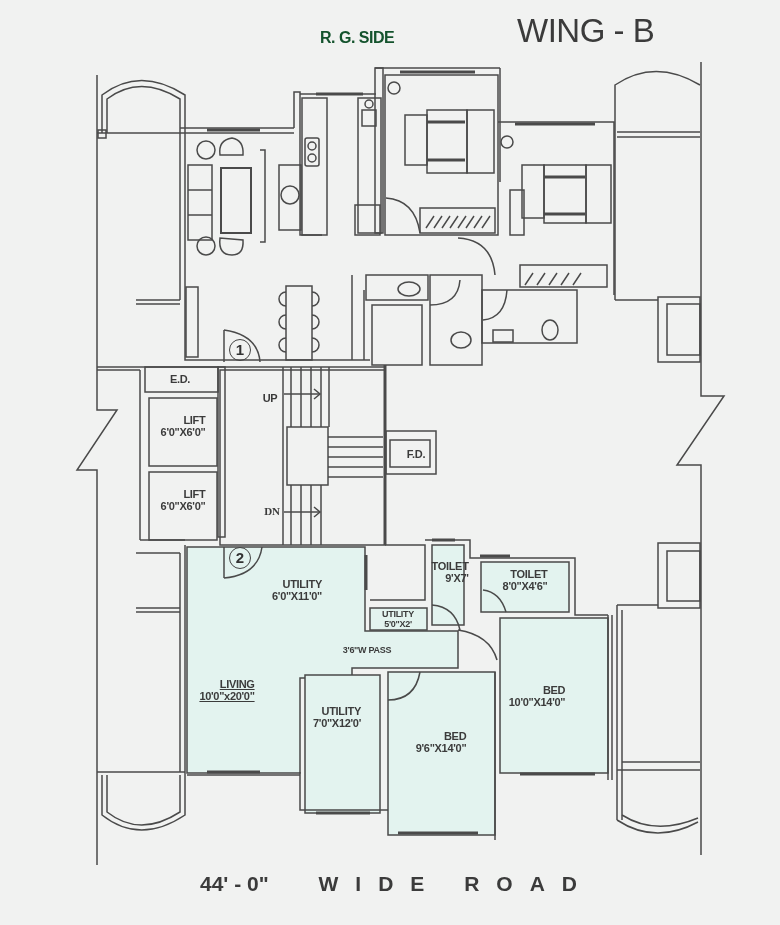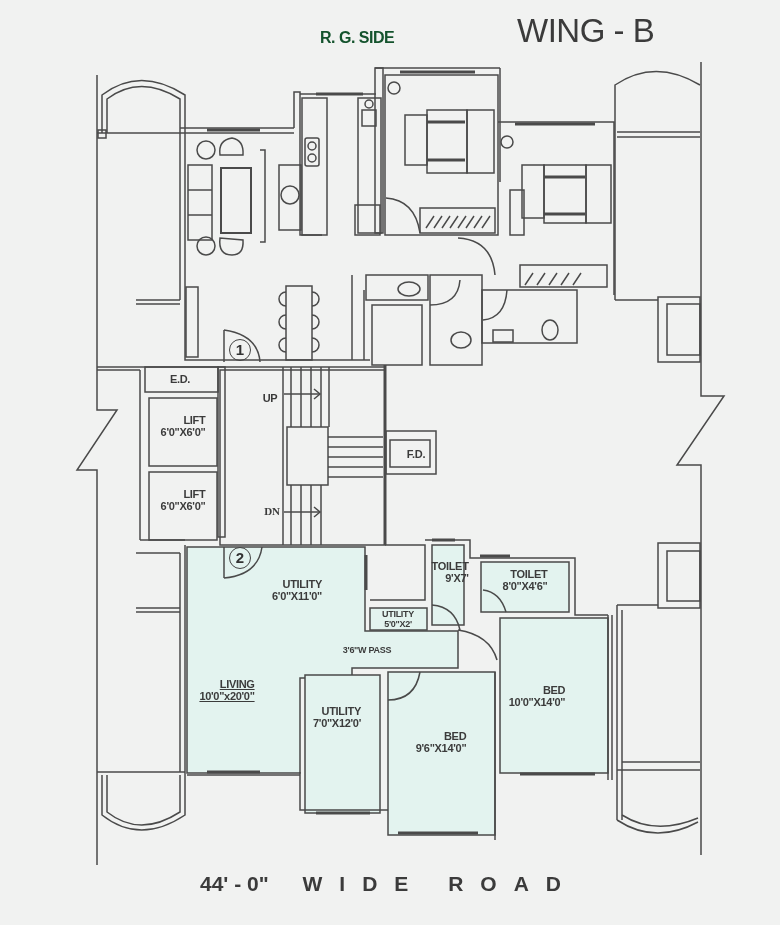--- a/index.html
+++ b/index.html
@@ -16,21 +16,21 @@
       transform: translateX(-50%);
       font-family: "Liberation Sans", sans-serif;
       letter-spacing: -0.3px;
     }
     .lbl .dim { display: block; }
     .fs11 { font-size: 11px; text-align: right; }
     .fs9 { font-size: 9px; }
     .title-side { position: absolute; left: 320px; top: 29px; font-size: 16px; font-weight: bold; color: #14532d; letter-spacing: -0.5px; }
     .title-wing { position: absolute; left: 517px; top: 12px; font-size: 33px; font-weight: normal; color: #3b3b3b; letter-spacing: -0.5px; }
     .road { position: absolute; left: 200px; top: 872px; font-size: 21px; font-weight: bold; color: #3b3b3b; }
-    .road .w { letter-spacing: 17px; margin-left: 28px; }
+    .road .w { letter-spacing: 17px; margin-left: 44px; }
     .num { position: absolute; width: 20px; height: 20px; border: 1.5px solid #444; border-radius: 50%;
       font-size: 15px; font-weight: bold; color: #333; text-align: center; line-height: 20px; }
   </style>
 </head>
 <body>
 
 <svg id="plan" width="780" height="925" viewBox="0 0 780 925" xmlns="http://www.w3.org/2000/svg">
   <g fill="none" stroke="#4a4a4a" stroke-width="1.5">
 
     <g>

